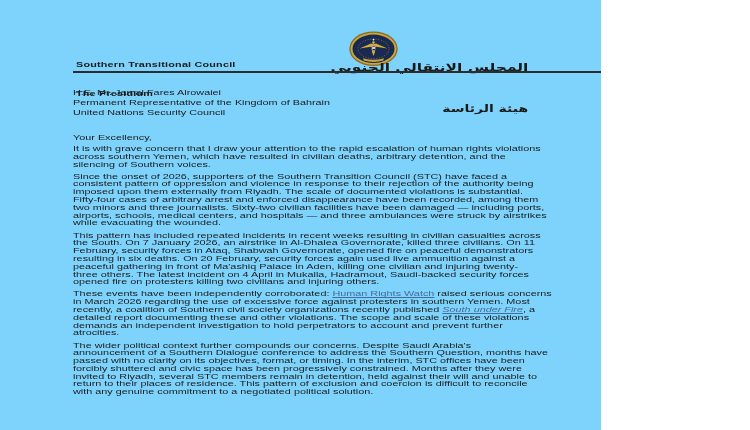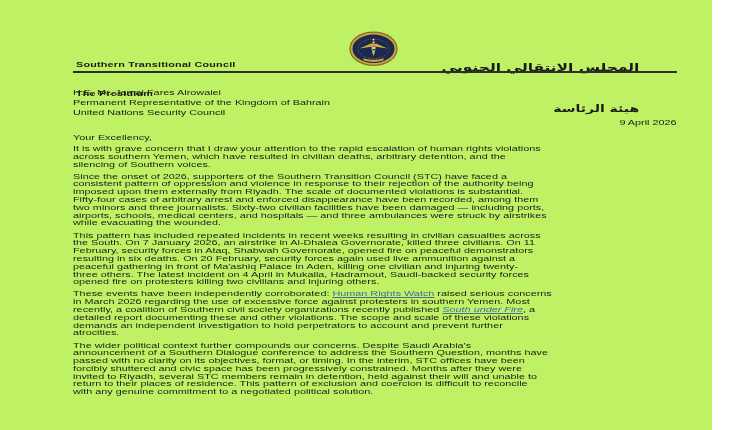--- a/index.html
+++ b/index.html
@@ -1,19 +1,19 @@
 <!DOCTYPE html>
 <html><head>
 <meta charset="utf-8">
 <style>
   html,body{margin:0;padding:0;background:#ffffff;}
   .page{
     position:relative;
-    width:712px;height:430px;
-    background:#bef264;
+    width:601px;height:430px;
+    background:#7dd3fc;
     overflow:hidden;
     font-family:"Liberation Sans", sans-serif;
     color:#1b1b1b;
   }
   
   .org-en{
     position:absolute;left:76px;top:41px;
     font-size:7.6px;line-height:9.6px;font-weight:bold;
     letter-spacing:.15px;color:#1a1a1a;
     transform:scaleX(1.42);transform-origin:top left;

